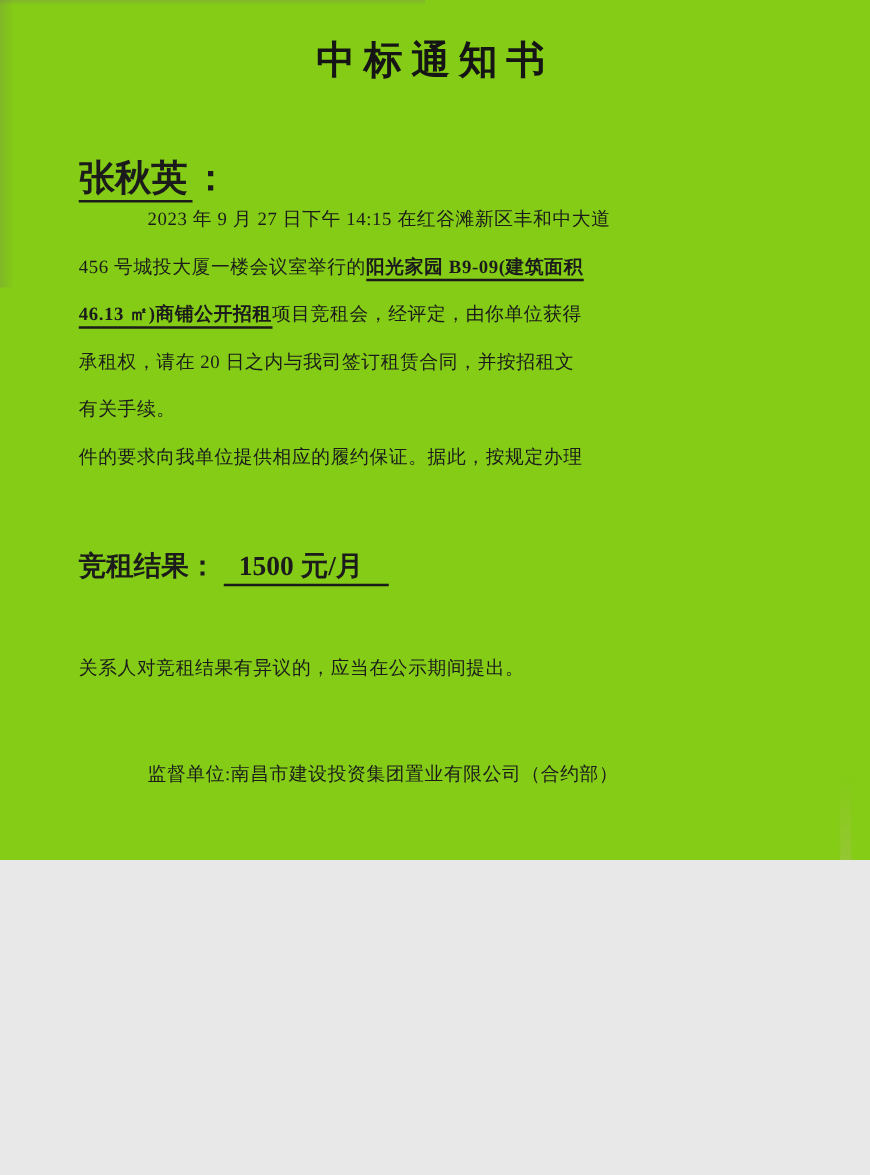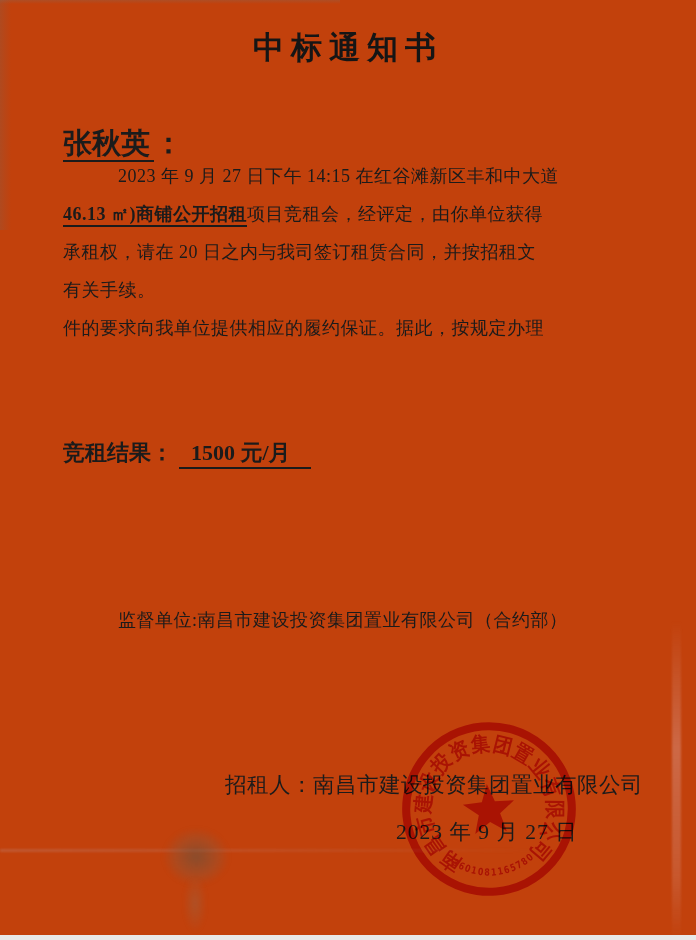--- a/index.html
+++ b/index.html
@@ -1,34 +1,34 @@
 <!DOCTYPE html>
 <html><head>
 <meta charset="utf-8">
 <style>
   html,body{margin:0;padding:0;background:#e8e8e8;}
   .page{
-    position:relative;width:696px;height:935px;margin:0 auto;
-    background:#c2410c;overflow:hidden;
+    position:relative;width:696px;height:688px;margin:0 auto;
+    background:#84cc16;overflow:hidden;
     font-family:"Liberation Serif","DejaVu Serif",serif;
     color:#1b1b1b;
   }
   .doc-title{
     position:absolute;top:27px;left:0;width:100%;
     text-align:center;font-size:31px;font-weight:700;
     letter-spacing:7px;color:#151515;
   }
   .salutation{
     position:absolute;top:124px;left:63px;
     font-size:29px;font-weight:700;line-height:38px;white-space:nowrap;
   }
   .salutation .uname{border-bottom:2.5px solid #1b1b1b;padding:0 4px 1px 0;}
   .body-block{
     position:absolute;left:63px;right:40px;
-    font-size:18px;line-height:38px;letter-spacing:.5px;
+    font-size:15px;line-height:38px;letter-spacing:.5px;
   }
   .p1{top:157px;}
   .indent{padding-left:55px;}
   .line{white-space:nowrap;}
   .em{font-weight:700;border-bottom:2.5px solid #1b1b1b;padding-bottom:1px;}
   .result-line{
     position:absolute;top:434px;left:63px;
     font-size:22px;font-weight:700;line-height:38px;white-space:nowrap;
   }
   .result-line .uvalue{
@@ -89,29 +89,31 @@
 
   <div class="edge-top-left"></div>
   <div class="edge-top"></div>
 
   <div class="doc-title">中标通知书</div>
 
   <div class="salutation"><span class="uname">张秋英</span><span>：</span></div>
 
   <div class="body-block p1">
     <div class="line indent">2023 年 9 月 27 日下午 14:15 在红谷滩新区丰和中大道</div>
+    <div class="line"><span>456 号城投大厦一楼会议室举行的</span><span class="em">阳光家园 B9-09(建筑面积</span></div>
     <div class="line"><span class="em">46.13 ㎡)商铺公开招租</span><span>项目竞租会，经评定，由你单位获得</span></div>
     <div class="line">承租权，请在 20 日之内与我司签订租赁合同，并按招租文</div>
     <div class="line">有关手续。</div>
     <div class="line">件的要求向我单位提供相应的履约保证。据此，按规定办理</div>
   </div>
 
   <div class="result-line"><span>竞租结果：</span><span class="uvalue">1500 元/月</span></div>
 
   <div class="body-block notice-a">
+    <div class="line">关系人对竞租结果有异议的，应当在公示期间提出。</div>
   </div>
 
   <div class="body-block notice-b">
     <div class="line indent">监督单位:南昌市建设投资集团置业有限公司（合约部）</div>
   </div>
 
   <div class="sig-lessor">招租人：南昌市建设投资集团置业有限公司</div>
   <div class="sig-date">2023 年 9 月 27 日</div>
 
   <svg class="seal" viewBox="0 0 200 200" preserveAspectRatio="none">

